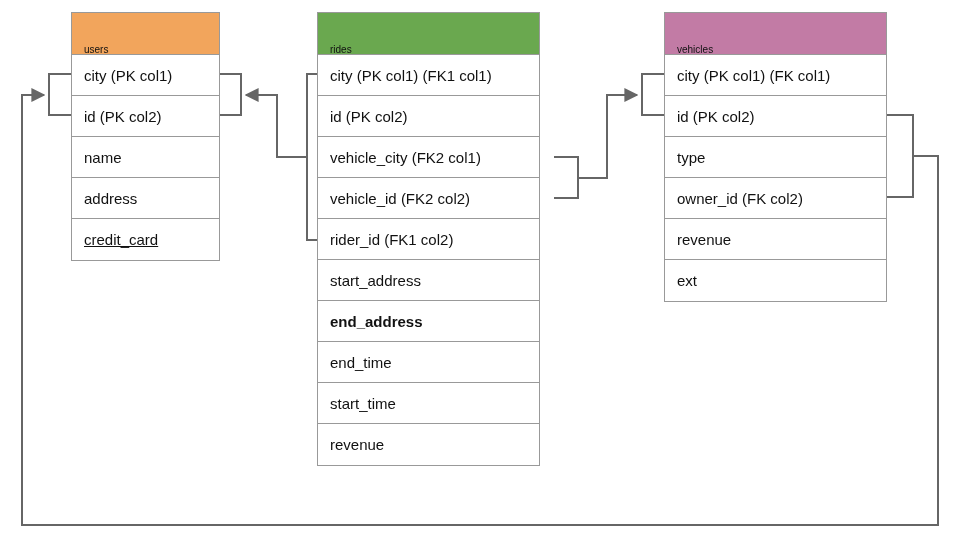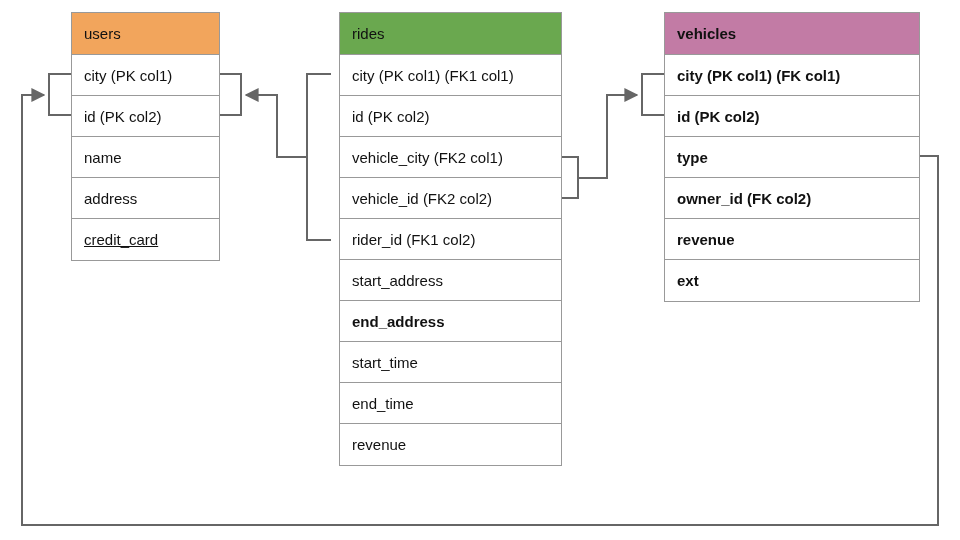--- a/index.html
+++ b/index.html
@@ -32,22 +32,22 @@
     position: absolute;
     box-sizing: border-box;
     border: 1px solid #999999;
     background: #ffffff;
     z-index: 2;
   }
   .tbl-header {
     box-sizing: border-box;
     height: 42px;
     line-height: 42px;
-    padding: 0 0 0 12px;
-    font-size: 15px;
+    padding: 16px 0 0 12px;
+    font-size: 10px;
     color: #111111;
     border-bottom: 1px solid #999999;
     white-space: nowrap;
     overflow: hidden;
   }
   .tbl-row {
     box-sizing: border-box;
     height: 41px;
     line-height: 41px;
     padding: 0 0 0 12px;
@@ -56,22 +56,22 @@
     border-bottom: 1px solid #22c55e;
     background: #ffffff;
     white-space: nowrap;
     overflow: hidden;
   }
   .tbl-row.last {
     border-bottom: none;
   }
   
   #table-users    { left: 71px;  top: 12px; width: 149px; }
-  #table-rides    { left: 339px; top: 12px; width: 223px; }
-  #table-vehicles { left: 664px; top: 12px; width: 256px; font-weight: bold; }
+  #table-rides    { left: 317px; top: 12px; width: 223px; }
+  #table-vehicles { left: 664px; top: 12px; width: 223px; }
 </style>
 </head>
 <body style="background: rgb(255, 255, 255);">
 
 <div id="canvas">
 
   <svg id="wires" viewBox="0 0 960 540" width="960" height="540" xmlns="http://www.w3.org/2000/svg">
     <defs>
       <marker id="arrowL" viewBox="0 0 10 10" refX="9" refY="5" markerWidth="7" markerHeight="7" orient="auto-start-reverse">
         <path d="M 0 0 L 10 5 L 0 10 z" fill="#666666"></path>
@@ -126,22 +126,22 @@
 
   <div class="table-box" id="table-rides" style="border-color: rgb(153, 153, 153);">
     <div class="tbl-header" style="background: rgb(106, 168, 79); border-bottom-color: rgb(153, 153, 153);">rides</div>
     <div class="tbl-row" style="border-bottom-color: rgb(153, 153, 153);">city (PK col1) (FK1 col1)</div>
     <div class="tbl-row" style="border-bottom-color: rgb(153, 153, 153);">id (PK col2)</div>
     <div class="tbl-row" style="border-bottom-color: rgb(153, 153, 153);">vehicle_city (FK2 col1)</div>
     <div class="tbl-row" style="border-bottom-color: rgb(153, 153, 153);">vehicle_id (FK2 col2)</div>
     <div class="tbl-row" style="border-bottom-color: rgb(153, 153, 153);">rider_id (FK1 col2)</div>
     <div class="tbl-row" style="border-bottom-color: rgb(153, 153, 153);">start_address</div>
     <div class="tbl-row" style="border-bottom-color: rgb(153, 153, 153); font-weight: bold;">end_address</div>
+    <div class="tbl-row" style="border-bottom-color: rgb(153, 153, 153);">end_time</div>
     <div class="tbl-row" style="border-bottom-color: rgb(153, 153, 153);">start_time</div>
-    <div class="tbl-row" style="border-bottom-color: rgb(153, 153, 153);">end_time</div>
     <div class="tbl-row last" style="border-bottom: none;">revenue</div>
   </div>
 
   <div class="table-box" id="table-vehicles" style="border-color: rgb(153, 153, 153);">
     <div class="tbl-header" style="background: rgb(194, 123, 165); border-bottom-color: rgb(153, 153, 153);">vehicles</div>
     <div class="tbl-row" style="border-bottom-color: rgb(153, 153, 153);">city (PK col1) (FK col1)</div>
     <div class="tbl-row" style="border-bottom-color: rgb(153, 153, 153);">id (PK col2)</div>
     <div class="tbl-row" style="border-bottom-color: rgb(153, 153, 153);">type</div>
     <div class="tbl-row" style="border-bottom-color: rgb(153, 153, 153);">owner_id (FK col2)</div>
     <div class="tbl-row" style="border-bottom-color: rgb(153, 153, 153);">revenue</div>

